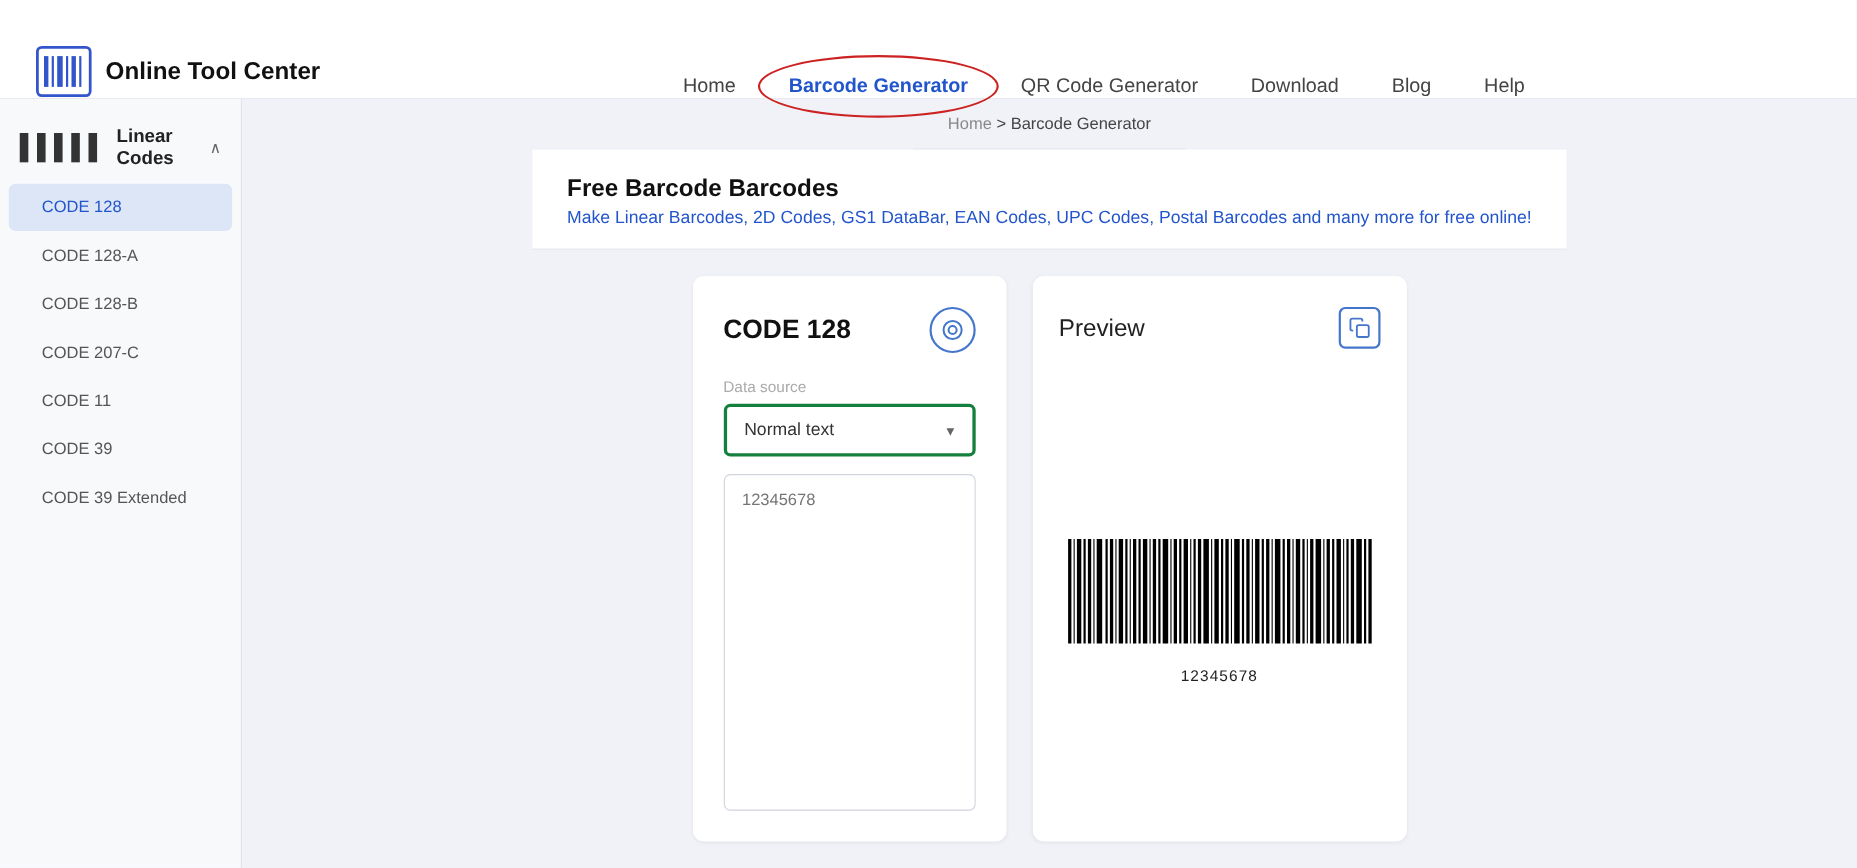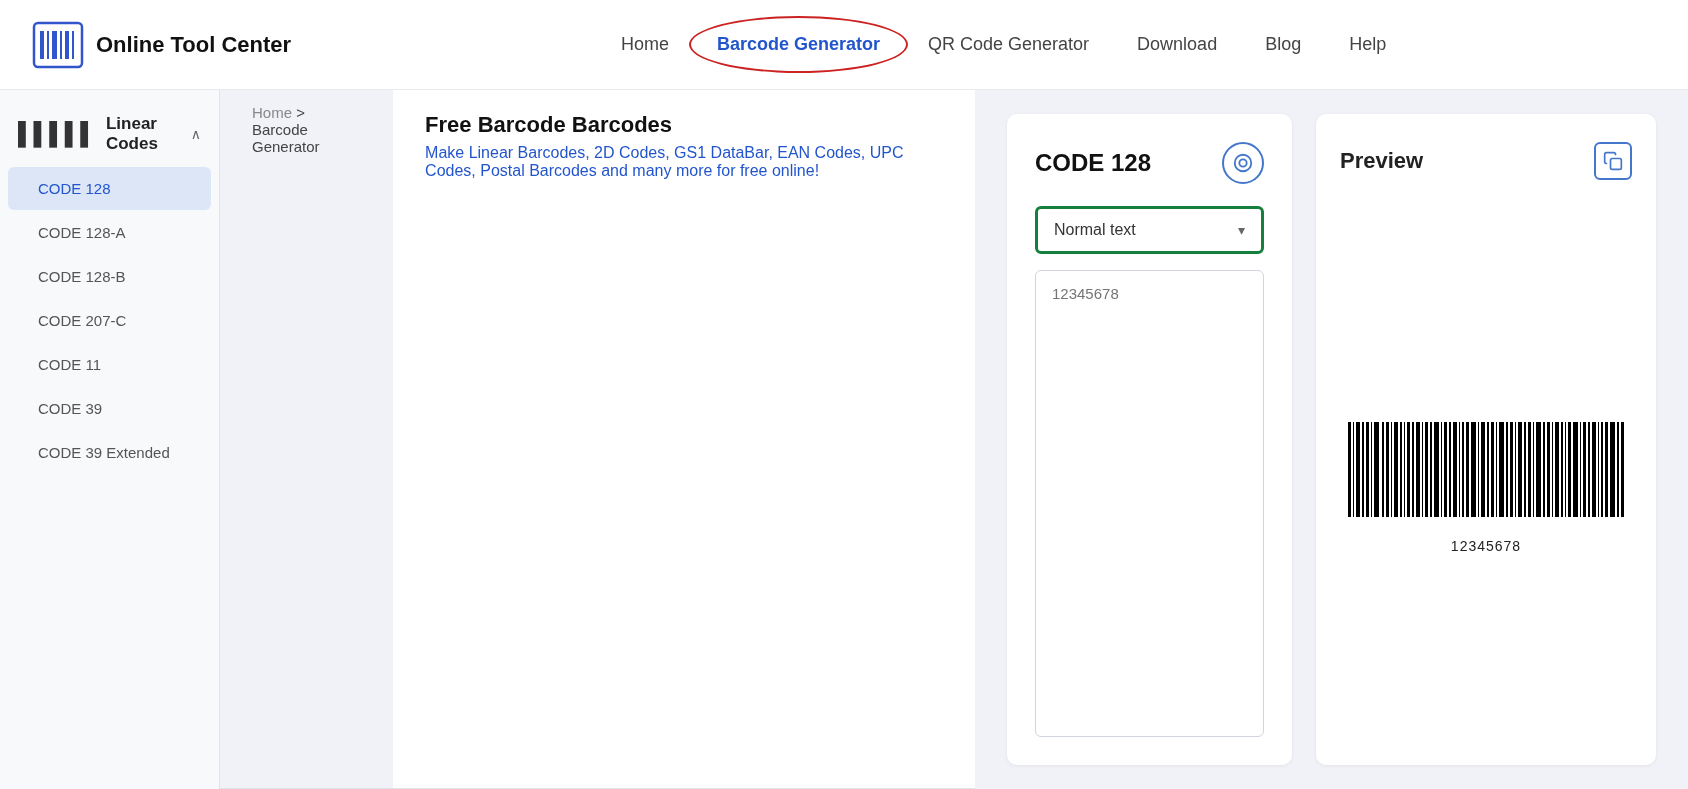--- a/index.html
+++ b/index.html
@@ -2,21 +2,21 @@
 <html><head>
   <meta charset="utf-8">
   <style>
     * { box-sizing: border-box; margin: 0; padding: 0; }
     body { font-family: -apple-system, BlinkMacSystemFont, 'Segoe UI', sans-serif; background: #f0f2f7; min-height: 789px; }
 
     
     .header {
       background: #fff;
       display: flex;
-      align-items: center;
+      align-items: flex-end;
       padding: 0 32px;
       height: 90px;
       border-bottom: 1px solid #e8eaf0;
       position: relative;
     }
     .logo-area {
       display: flex;
       align-items: center;
       gap: 12px;
       margin-right: 60px;
@@ -105,21 +105,23 @@
     .sidebar-item.selected {
       background: #dce6f7;
       color: #2255cc;
       font-weight: 500;
     }
 
     
     .content-area {
       flex: 1;
       display: flex;
+      flex-direction: column;
       overflow: hidden;
+      align-items: center;
     }
     .breadcrumb-bar {
       background: #f0f2f7;
       padding: 14px 32px;
       font-size: 15px;
       color: #888;
       border-bottom: 1px solid #e0e3ea;
     }
     .breadcrumb-bar a { color: #888; text-decoration: none; }
     .breadcrumb-bar span { color: #444; }
@@ -225,21 +227,21 @@
     }
     .preview-title-row {
       display: flex;
       align-items: center;
       justify-content: space-between;
       margin-bottom: 28px;
     }
     .preview-title {
       font-size: 22px;
       color: #222;
-      font-weight: 700;
+      font-weight: 400;
     }
     .copy-icon-btn {
       width: 38px;
       height: 38px;
       border: 2px solid #4477cc;
       border-radius: 6px;
       display: flex;
       align-items: center;
       justify-content: center;
       cursor: pointer;
@@ -330,20 +332,21 @@
       <div class="generator-panel">
         <div class="panel-title-row">
           <span class="panel-title">CODE 128</span>
           <div class="settings-icon-btn">
             <svg width="22" height="22" viewBox="0 0 24 24" fill="none" stroke="#4477cc" stroke-width="2">
               <circle cx="12" cy="12" r="9"></circle>
               <circle cx="12" cy="12" r="4"></circle>
             </svg>
           </div>
         </div>
+        <div class="field-label">Data source</div>
         <div class="select-row">
           <span class="select-value">Normal text</span>
           <span class="chevron-down">▾</span>
         </div>
         <textarea class="text-input-area" placeholder="12345678" style=""></textarea>
       </div>
 
       <div class="preview-panel">
         <div class="preview-title-row">
           <span class="preview-title">Preview</span>

